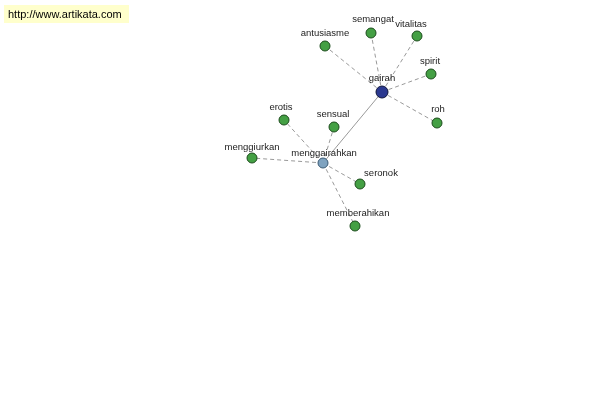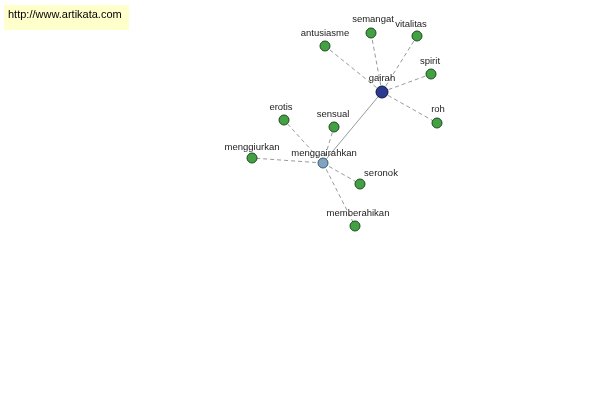--- a/index.html
+++ b/index.html
@@ -15,21 +15,21 @@
     background: #ffffff;
     overflow: hidden;
   }
   .url-bar {
     position: absolute;
     top: 5px;
     left: 4px;
     background: #ffffcc;
     color: #000000;
     font-size: 11px;
-    padding: 3px 7px 10px 4px;
+    padding: 3px 7px 3px 4px;
     white-space: nowrap;
     z-index: 2;
   }
   svg.graph-canvas {
     position: absolute;
     top: 0;
     left: 0;
   }
   .node-label {
     font-family: "Liberation Sans", sans-serif;

